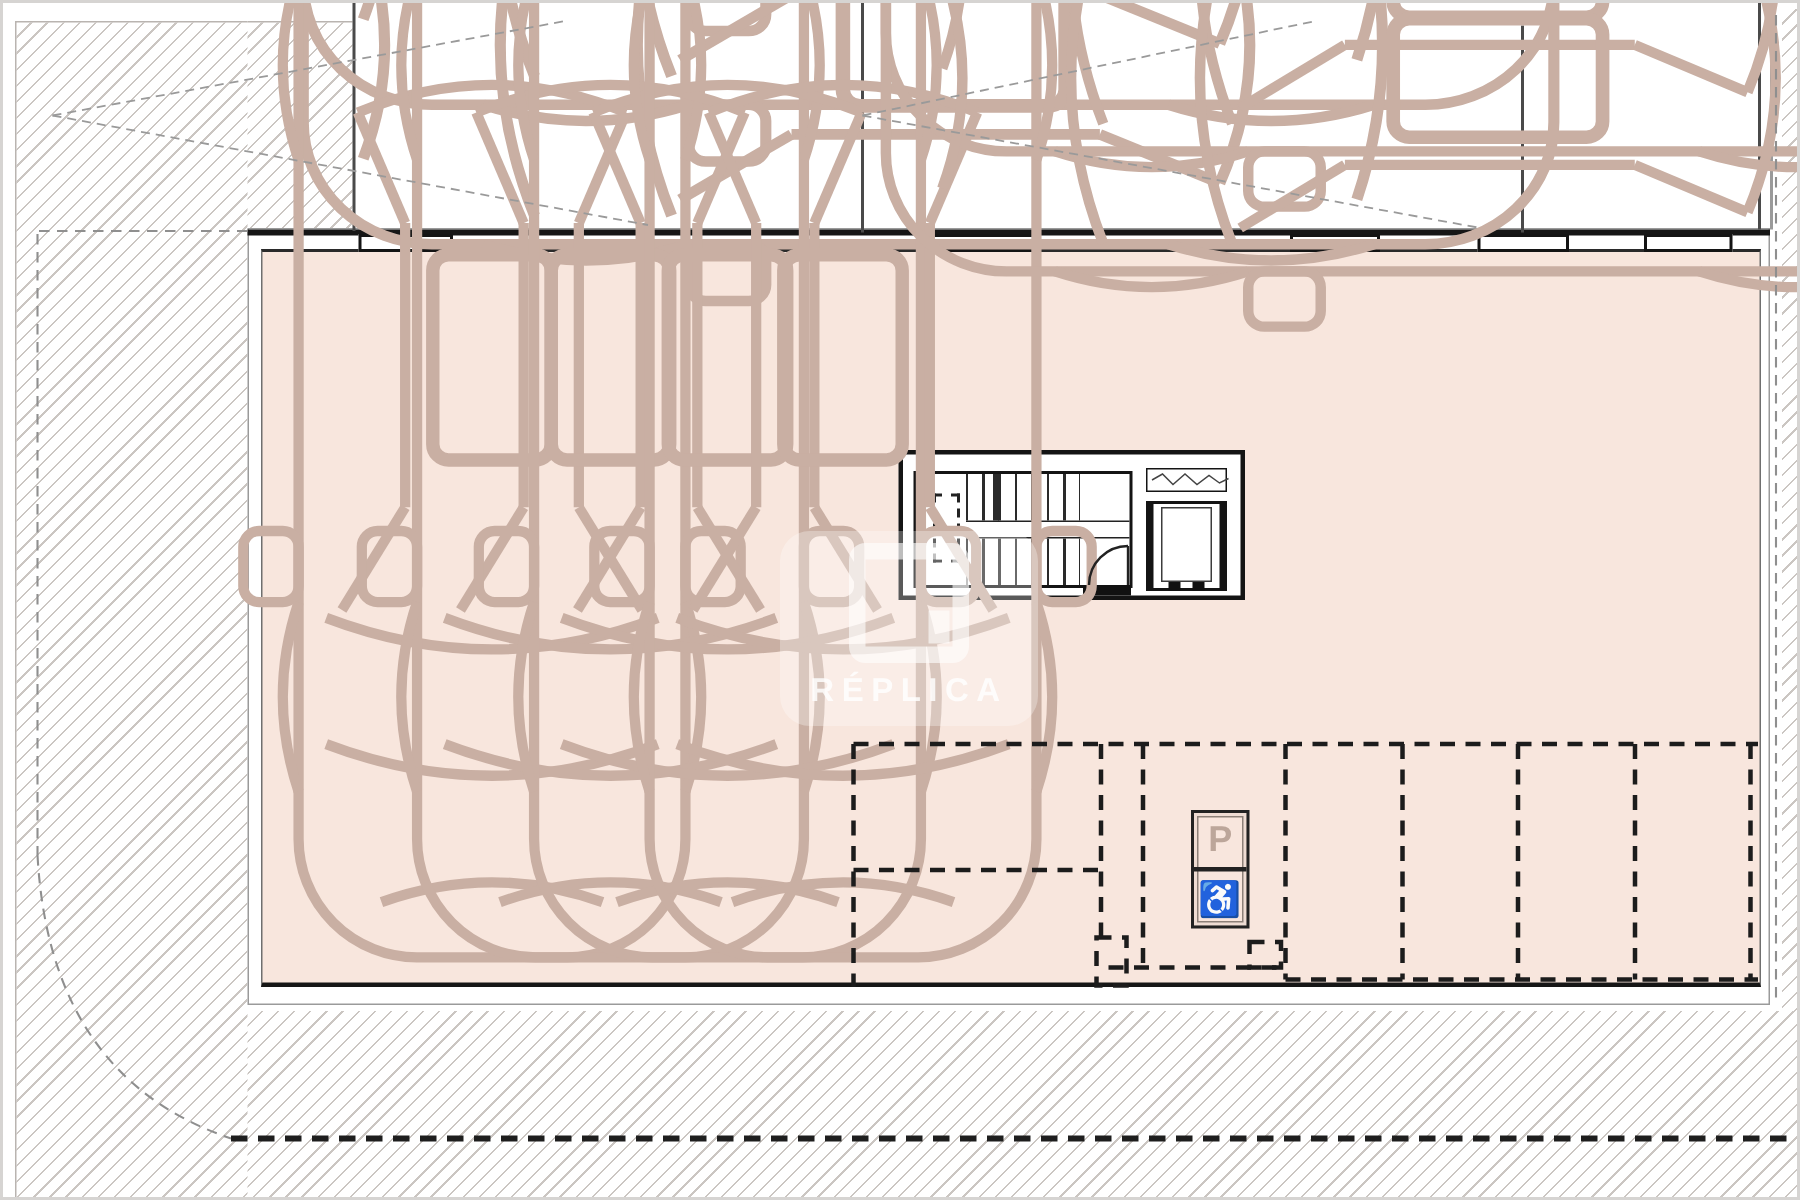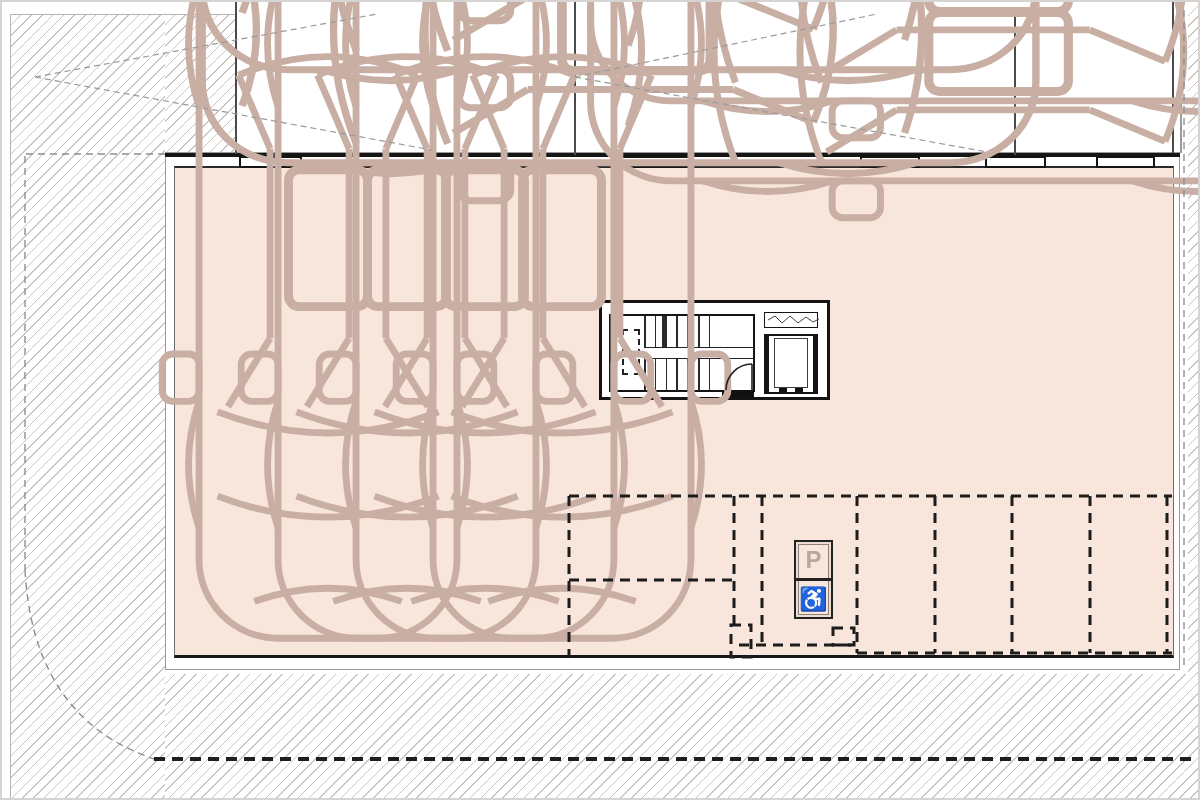--- a/index.html
+++ b/index.html
@@ -221,14 +221,18 @@
       <line x1="855" y1="651" x2="1170" y2="651"></line>
     </g>
 
     <g stroke="#222" stroke-width="1.6" fill="none">
       <path d="M724,388 A26,26 0 0 1 750,362"></path>
       <line x1="750" y1="362" x2="750" y2="388"></line>
     </g>
     <path d="M766,318 l7,-4 7,7 8,-7 8,7 8,-6 7,5 6,-3" stroke="#444" fill="none" stroke-width="1"></path>
   </svg>
 
+  <div class="abs watermark">
+    <div class="wm-glyph"></div>
+    <div class="wm-text">RÉPLICA</div>
+  </div>
 
 </div>
 
 </body></html>

